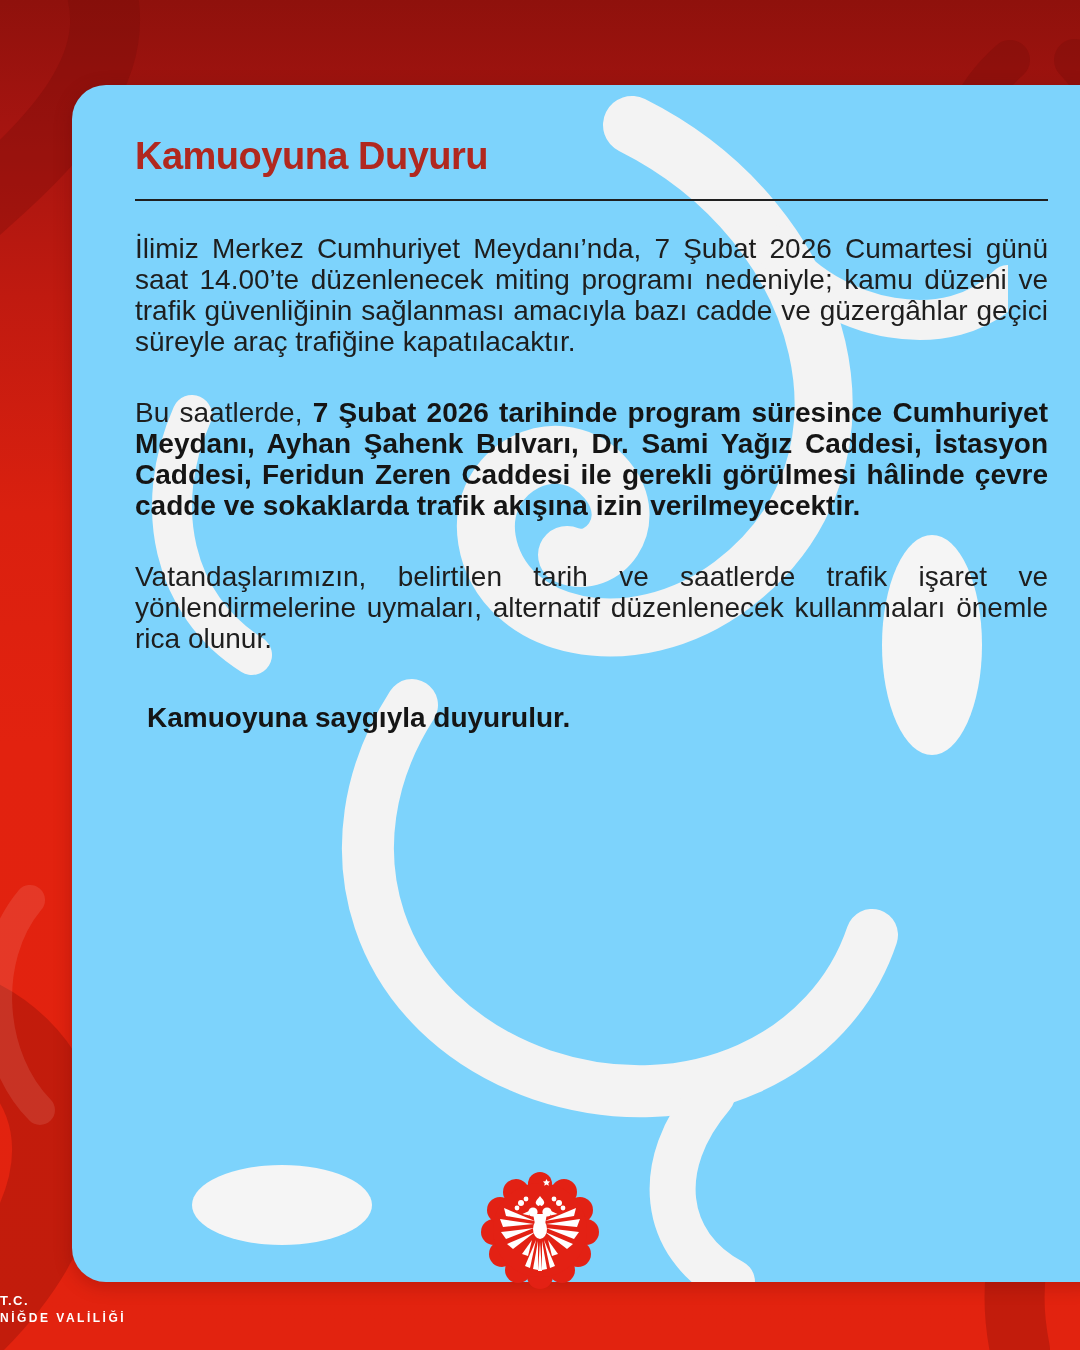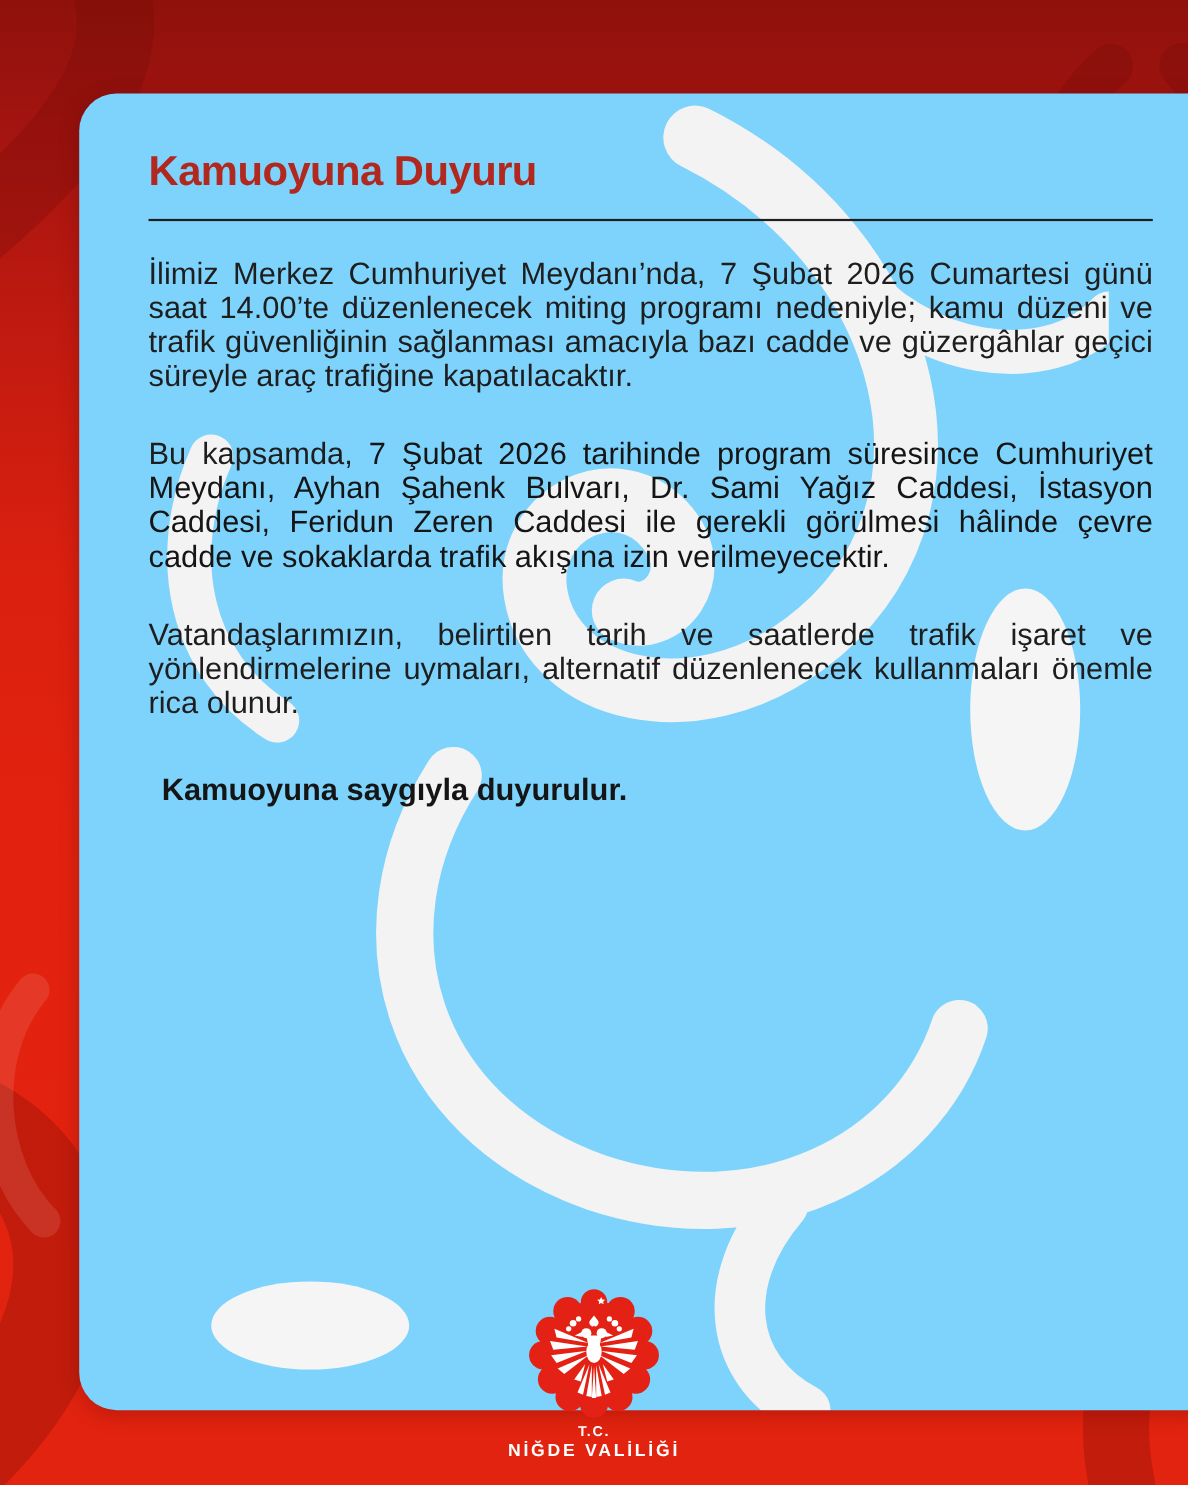--- a/index.html
+++ b/index.html
@@ -42,41 +42,41 @@
     margin:0;
     margin-top:40px;
     font-size:28px;
     font-weight:300;
     line-height:31px;
     color:#1e1e1e;
     text-align:justify;
     text-justify:inter-word;
   }
   .para.first{margin-top:32px;}
-  .para b, .para strong{font-weight:400;color:#151515;}
+  .para b, .para strong{font-weight:700;color:#151515;}
   .closing{
     margin:12px;
     margin-top:42px;
     font-size:28px;
     font-weight:700;
     color:#151515;
     line-height:43px;
   }
   .footer{
     position:absolute;
     left:0;right:0;top:1166px;
-    text-align:center;
+    text-align:left;
     color:#ffffff;
   }
   .footer .seal{display:block;margin:0 auto;}
   .footer .tc{
     font-size:13px;font-weight:700;letter-spacing:1.5px;margin-top:3px;
   }
   .footer .org{
-    font-size:16px;font-weight:700;letter-spacing:2.5px;margin-top:3px;
+    font-size:12px;font-weight:700;letter-spacing:2.5px;margin-top:3px;
   }
 </style>
 </head>
 <body>
 
 <svg class="bg-ornaments" viewBox="0 0 1080 1350" aria-hidden="true">
 
   <g fill="none" stroke="rgba(110,10,6,0.28)" stroke-linecap="round">
     <path d="M-60,240 C60,140 140,60 90,-40" stroke-width="70"></path>
     <path d="M-40,1330 C120,1180 60,1040 -60,1010" stroke-width="90"></path>
@@ -109,21 +109,21 @@
       <ellipse cx="860" cy="560" rx="50" ry="110"></ellipse>
     </g>
   </svg>
 
   <div class="card-content">
     <h1 class="title">Kamuoyuna Duyuru</h1>
     <div class="divider"></div>
 
     <p class="para first">İlimiz Merkez Cumhuriyet Meydanı’nda, 7 Şubat 2026 Cumartesi günü saat 14.00’te düzenlenecek miting programı nedeniyle; kamu düzeni ve trafik güvenliğinin sağlanması amacıyla bazı cadde ve güzergâhlar geçici süreyle araç trafiğine kapatılacaktır.</p>
 
-    <p class="para"><span>Bu kapsamda, </span><strong>7 Şubat 2026 tarihinde program süresince Cumhuriyet Meydanı, Ayhan Şahenk Bulvarı, Dr. Sami Yağız Caddesi, İstasyon Caddesi, Feridun Zeren Caddesi ile gerekli görülmesi hâlinde çevre cadde ve sokaklarda trafik akışına izin verilmeyecektir.</strong></p>
+    <p class="para"><span>Bu saatlerde, </span><strong>7 Şubat 2026 tarihinde program süresince Cumhuriyet Meydanı, Ayhan Şahenk Bulvarı, Dr. Sami Yağız Caddesi, İstasyon Caddesi, Feridun Zeren Caddesi ile gerekli görülmesi hâlinde çevre cadde ve sokaklarda trafik akışına izin verilmeyecektir.</strong></p>
 
     <p class="para">Vatandaşlarımızın, belirtilen tarih ve saatlerde trafik işaret ve yönlendirmelerine uymaları, alternatif düzenlenecek kullanmaları önemle rica olunur.</p>
 
     <p class="closing">Kamuoyuna saygıyla duyurulur.</p>
   </div>
 </div>
 
 <div class="footer">
   <svg class="seal" width="120" height="124" viewBox="0 0 120 124" aria-hidden="true">
 

